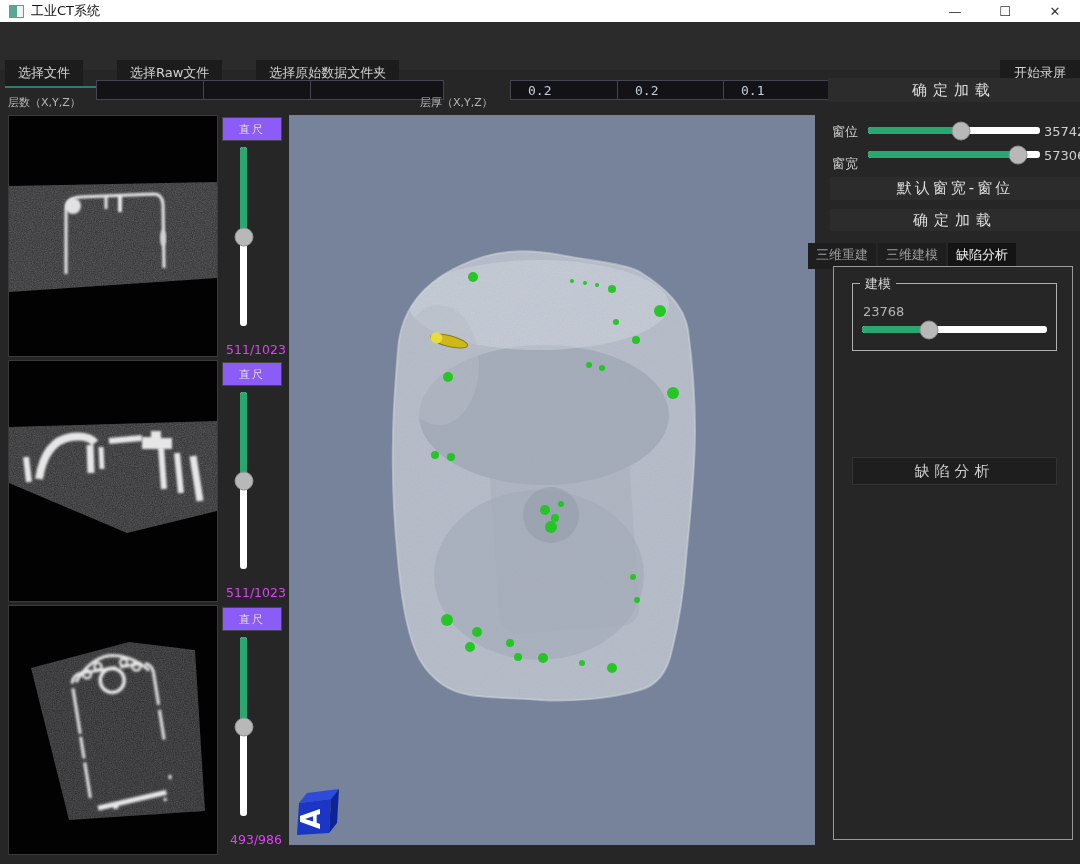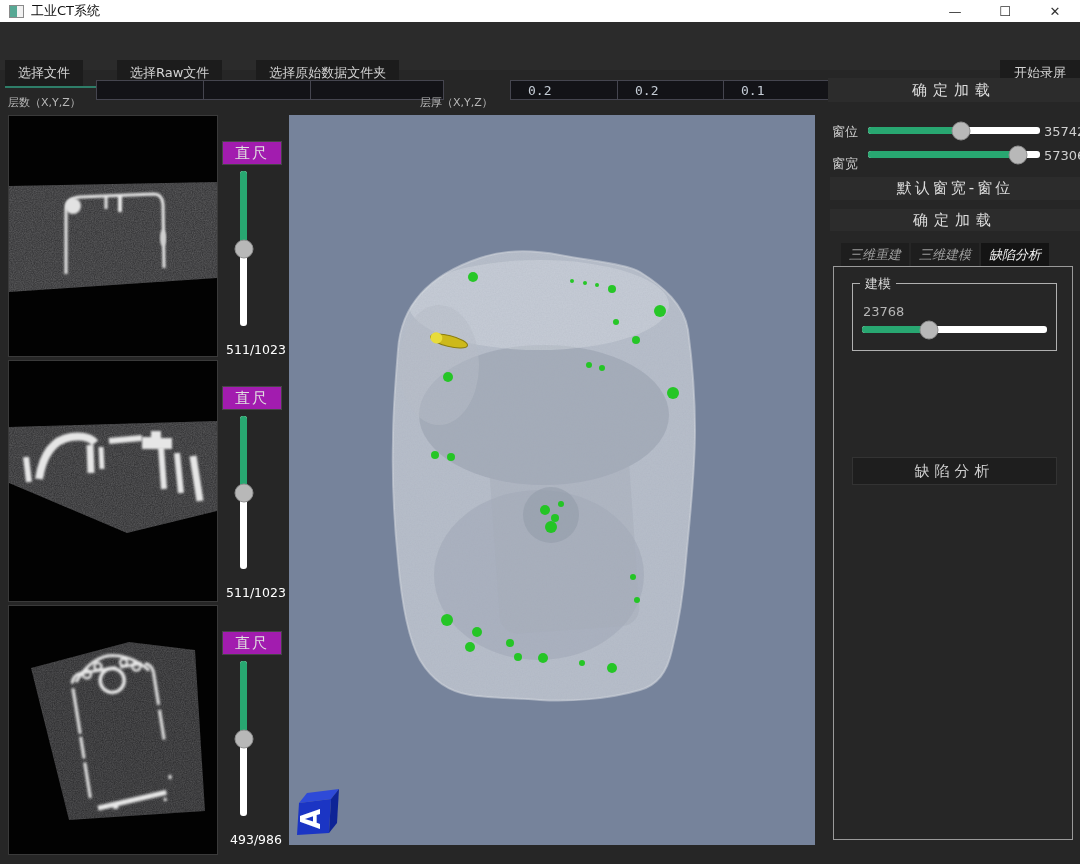--- a/index.html
+++ b/index.html
@@ -27,42 +27,42 @@
   .param-label{position:absolute;top:92px;height:22px;line-height:22px;color:#b9b9b9;font-size:11px;}
   .param-input{position:absolute;top:80px;width:98px;height:18px;background:#131317;
     border:1px solid #45454f;color:#c6cdd6;font-size:13px;padding:0 17px;
     font-family:"DejaVu Sans Mono","Liberation Mono",monospace;}
   .big-btn{background:#2c2c2c;color:#dcdcdc;display:flex;align-items:center;justify-content:center;
     letter-spacing:6px;font-size:15px;}
 
   
   .slice-img{position:absolute;left:8px;width:208px;background:#000;border:1px solid #3a3a3a;}
   .slice-ctrl{position:absolute;left:222px;width:68px;display:flex;flex-direction:column;}
-  .ruler-btn{width:58px;height:22px;background:#a21caf;border:1px solid #454545;color:#e0e0e0;
-    font-size:15px;display:flex;align-items:center;justify-content:center;letter-spacing:2px;margin-top:24px;}
+  .ruler-btn{width:58px;height:22px;background:#8b5cf6;border:1px solid #454545;color:#e0e0e0;
+    font-size:11px;display:flex;align-items:center;justify-content:center;letter-spacing:2px;}
   .vtrack{position:relative;width:7px;margin-left:18px;margin-top:6px;flex:1;
     background:#ffffff;border-radius:3px;}
   .vfill{position:absolute;left:0;top:0;width:100%;height:var(--pct,50%);
     background:#28a771;border-radius:3px;}
   .vhandle{position:absolute;left:50%;top:var(--pct,50%);transform:translate(-50%,-50%);
     width:17px;height:17px;border-radius:50%;background:#b8b8b8;border:1px solid #8f8f8f;}
-  .pos-label{color:#ffffff;font-size:12.5px;margin-top:16px;text-align:center;width:68px;}
+  .pos-label{color:#d946ef;font-size:12.5px;margin-top:16px;text-align:center;width:68px;}
 
   
   .viewport{position:absolute;left:289px;top:115px;width:526px;height:730px;}
 
   
   .side-label{position:absolute;color:#cfcfcf;font-size:13px;height:16px;line-height:16px;}
   .side-val{position:absolute;color:#cfcfcf;font-size:13px;height:16px;line-height:16px;}
   .hslider{position:relative;height:7px;background:#ffffff;border-radius:3px;}
   .hfill{position:absolute;left:0;top:0;height:100%;width:var(--pct,50%);
     background:#28a771;border-radius:3px;}
   .hhandle{position:absolute;top:50%;left:var(--pct,50%);transform:translate(-50%,-50%);
     width:17px;height:17px;background:#b8b8b8;border:1px solid #8f8f8f;border-radius:50%;}
-  .tabs{position:absolute;left:841px;top:243px;display:flex;font-style:italic;}
+  .tabs{position:absolute;left:808px;top:243px;display:flex;}
   .tab{background:#1e1e1e;color:#9f9f9f;font-size:13px;padding:3px 8px;margin-right:2px;}
   .tab.active{background:#141414;color:#f2f2f2;border-bottom:2px solid #2bb57c;}
   .pane{position:absolute;left:833px;top:266px;width:238px;height:572px;
     border:1px solid #9a9a9a;background:#262626;}
   .groupbox{position:absolute;border:1px solid #b0b0b0;}
   .legend{position:absolute;top:-9px;left:7px;background:#262626;padding:0 5px;
     color:#d8d8d8;font-size:13px;}
   .gb-text{position:absolute;color:#b5b5b5;font-size:13px;}
   .defect-btn{position:absolute;background:#1e1e1e;color:#cfcfcf;display:flex;align-items:center;
     justify-content:center;font-size:15px;letter-spacing:5px;border:1px solid #333;}

